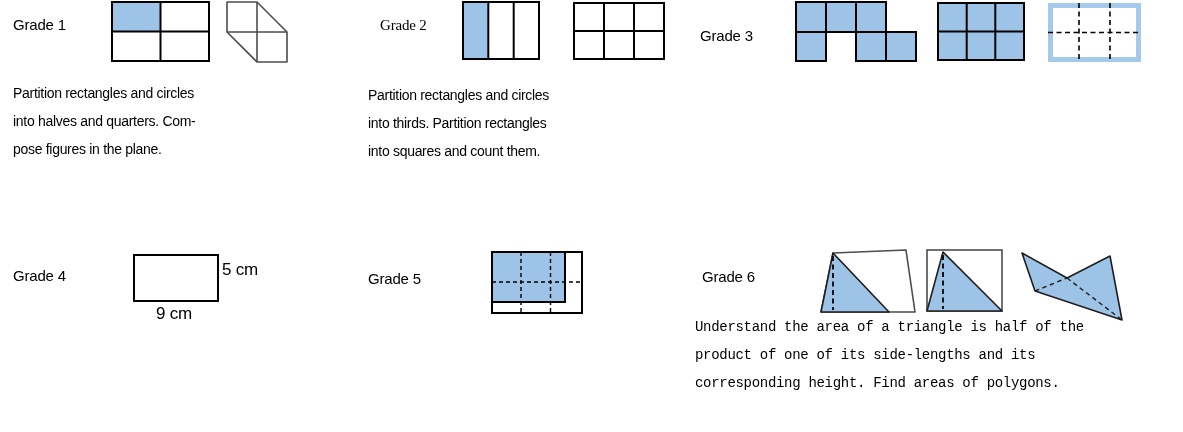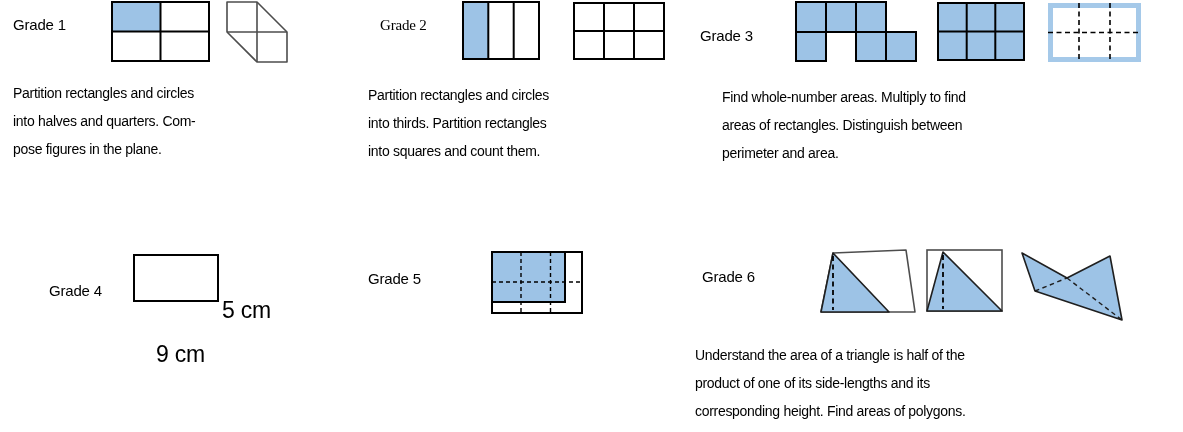--- a/index.html
+++ b/index.html
@@ -22,24 +22,23 @@
     letter-spacing: -0.2px;
     white-space: nowrap;
   }
   .desc {
     font-size: 14px;
     line-height: 28px;
     letter-spacing: -0.3px;
     white-space: pre-line;
   }
   .dim-label {
-    font-size: 23px;
+    font-size: 17px;
     letter-spacing: -0.2px;
     white-space: nowrap;
-    margin-top: 37px;
   }
   svg { display: block; }
   .blue  { fill: var(--shape-fill, #9dc3e6); }
   .white { fill: #ffffff; }
   .ink   { stroke: var(--shape-border, #000); }
   .gray  { stroke: var(--outline-gray, #4d4d4d); }
   .dash  { stroke: #000; stroke-width: 1.6; stroke-dasharray: 5 3.5; fill: none; }
   .g4-rect {
     width: 86px; height: 48px;
     border: 2px solid #000;
@@ -111,25 +110,22 @@
     <line x1="1" y1="29.5" x2="87" y2="29.5" class="ink" stroke-width="2"></line>
   </svg>
 
   <svg class="abs" style="left:1048px; top:3px;" width="93" height="59" viewBox="0 0 93 59">
     <rect x="2.5" y="2.5" width="88" height="54" fill="#ffffff" stroke="var(--perimeter-border, #a5c9e9)" stroke-width="5"></rect>
     <line x1="31" y1="0" x2="31" y2="59" class="dash"></line>
     <line x1="62" y1="0" x2="62" y2="59" class="dash"></line>
     <line x1="0" y1="29.5" x2="93" y2="29.5" class="dash"></line>
   </svg>
 
-  <div class="abs desc" style="left:722px; top:83px; width:450px;">Find whole-number areas. Multiply to find
-areas of rectangles. Distinguish between
-perimeter and area.</div>
 
-  <div class="abs grade-label" style="left:13px; top:279px;margin-left:36px;">Grade 4</div>
+  <div class="abs grade-label" style="left:13px; top:264px;">Grade 4</div>
 
   <div class="abs g4-rect" style="left:133px; top:254px;"></div>
   <div class="abs dim-label" style="left:222px; top:260px;">5 cm</div>
   <div class="abs dim-label" style="left:156px; top:304px;">9 cm</div>
 
 
   <div class="abs grade-label" style="left:368px; top:267px;">Grade 5</div>
 
   <svg class="abs" style="left:491px; top:251px;" width="92" height="63" viewBox="0 0 92 63">
     <rect x="1" y="1" width="90" height="61" fill="#ffffff" class="ink" stroke-width="2"></rect>
@@ -157,17 +153,17 @@
   </svg>
 
   <svg class="abs" style="left:1009px; top:246px;" width="115" height="78" viewBox="0 0 115 78">
     <polygon points="13,7 58,32 101,10 113,74 26,45" class="blue" stroke="#1f1f1f" stroke-width="1.6" stroke-linejoin="round"></polygon>
     <g stroke="#1f1f1f" stroke-width="1.4" stroke-dasharray="4.5 3.5" fill="none">
       <line x1="26" y1="45" x2="58" y2="32"></line>
       <line x1="58" y1="32" x2="113" y2="74"></line>
     </g>
   </svg>
 
-  <div class="abs desc" style="left:695px; top:341px; width:485px;">Understand the area of a triangle is half of the
+  <div class="abs desc" style="left:695px; top:313px; width:485px;font-family:Liberation Mono, monospace;">Understand the area of a triangle is half of the
 product of one of its side-lengths and its
 corresponding height. Find areas of polygons.</div>
 
 </div>
 
 </body></html>

